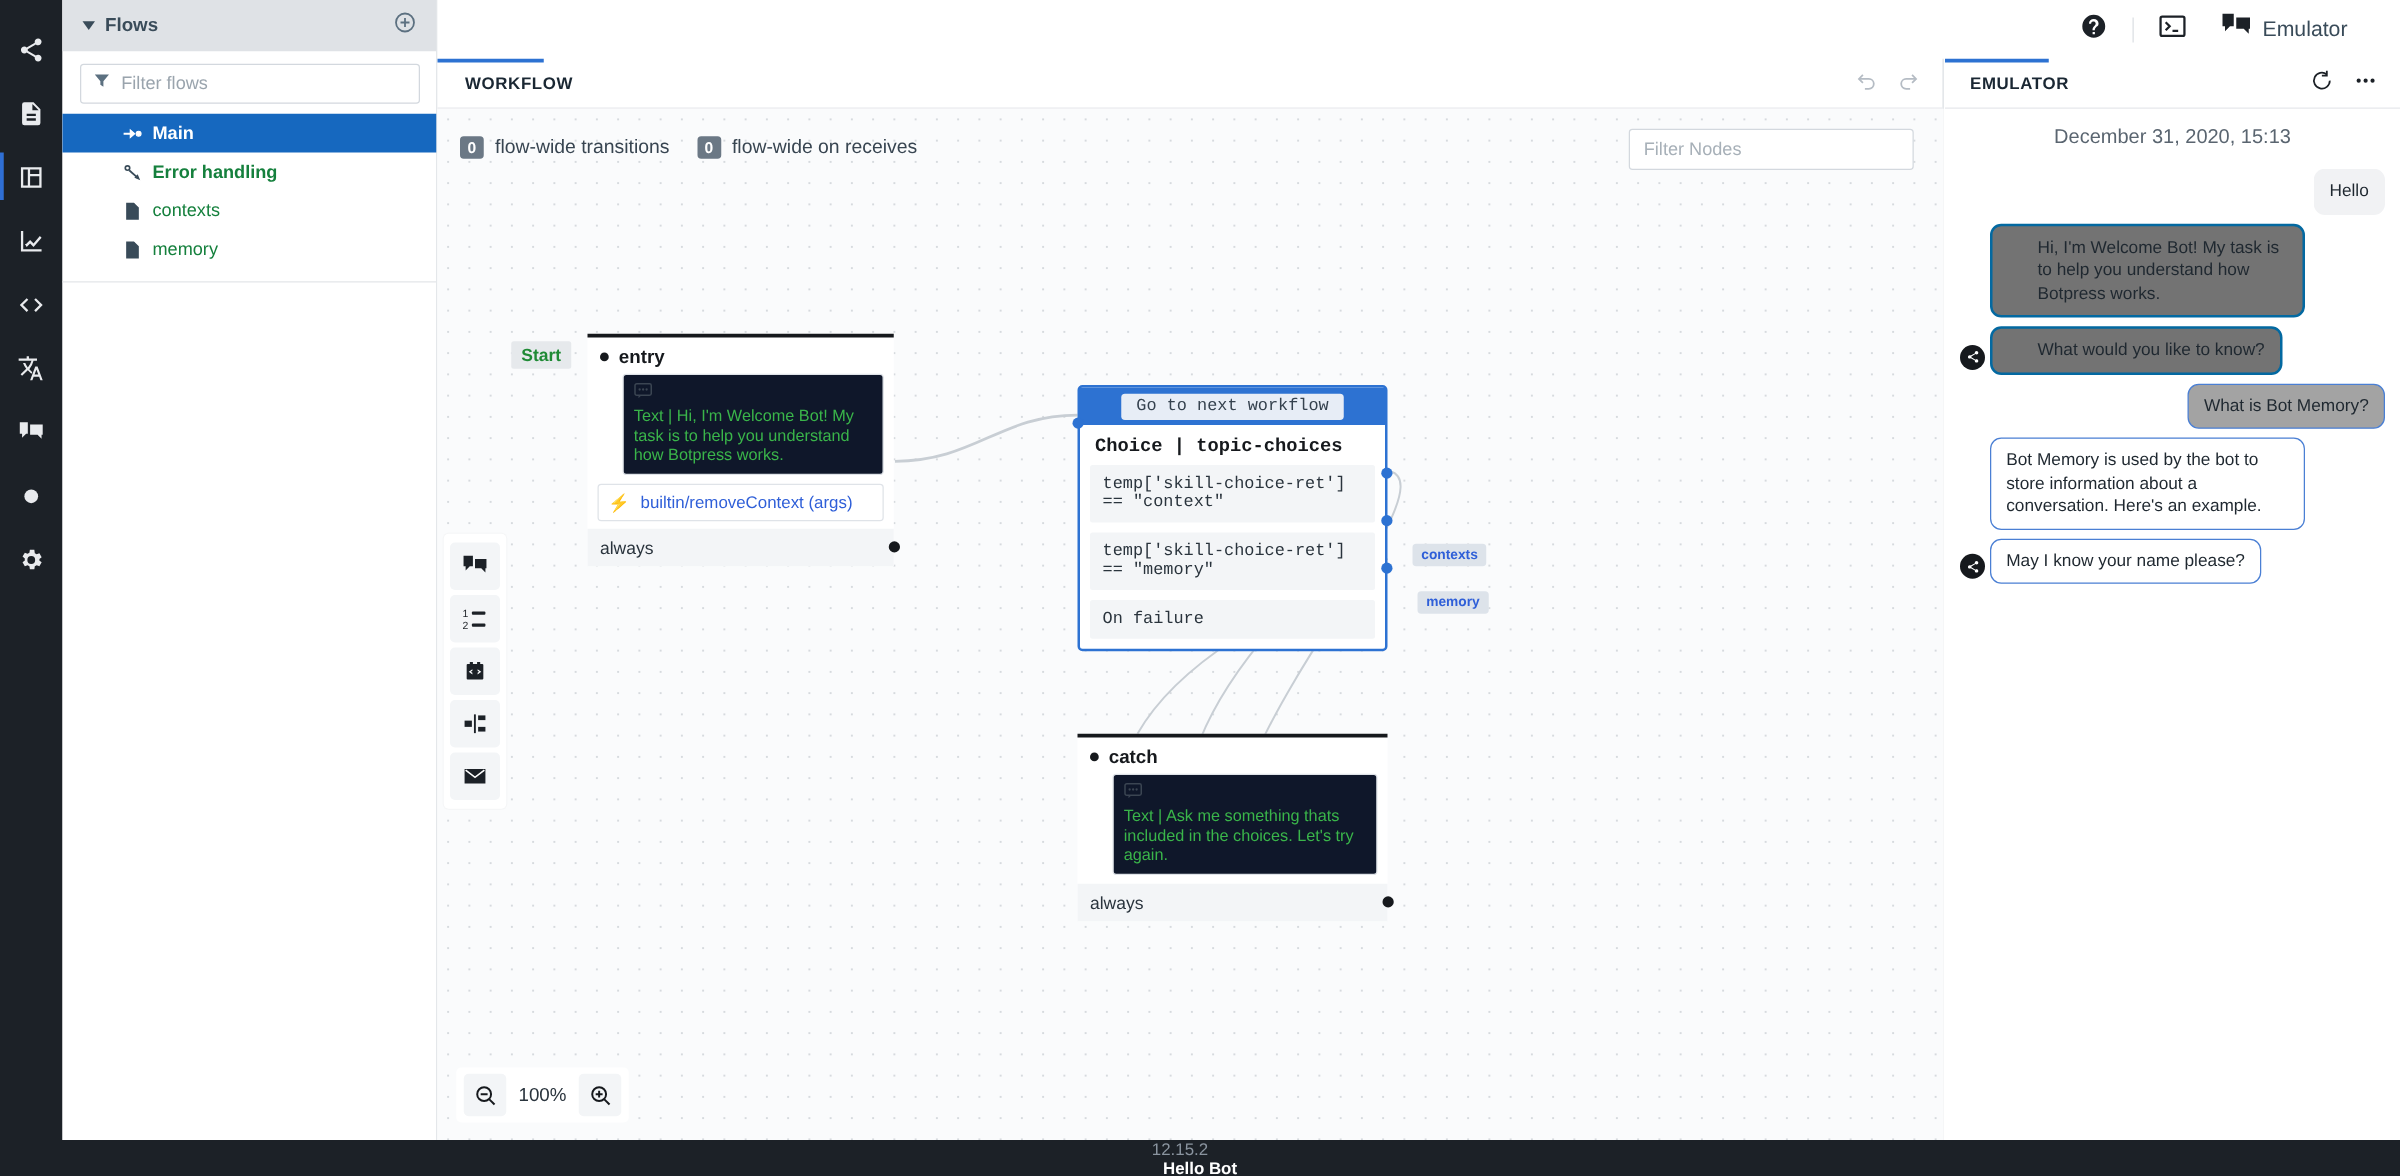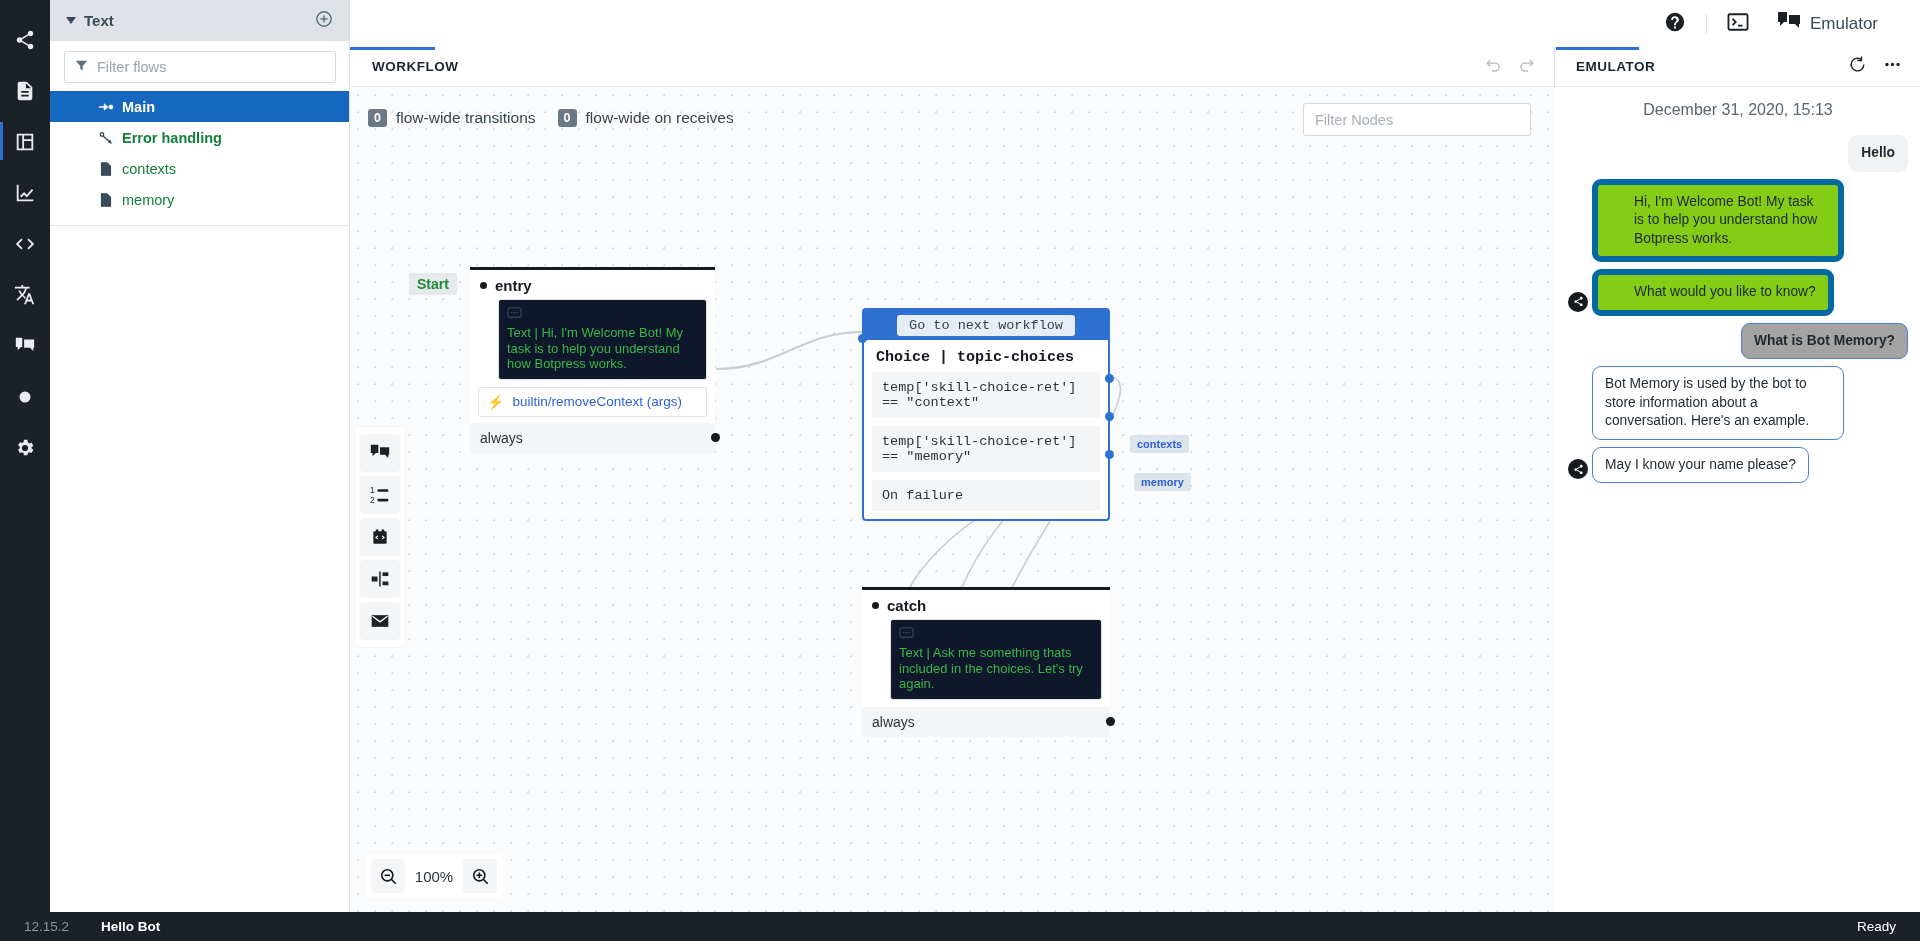--- a/index.html
+++ b/index.html
@@ -240,27 +240,27 @@
     display: flex; align-items: center; padding: 0 20px;
   }
   #em-underline { position: absolute; left: 0; top: 0; width: 83px; height: 3px; background: #2d72d2; }
   #em-title { font-size: 13.5px; font-weight: bold; letter-spacing: .5px; color: #1a2733; }
   #em-head-actions { position: absolute; right: 18px; display: flex; align-items: center; gap: 16px; }
   #em-head-actions svg { width: 19px; height: 19px; cursor: pointer; }
 
   #em-body { position: absolute; top: 40px; left: 0; right: 0; bottom: 85px; padding: 0 12px; overflow: hidden; }
   #em-date { text-align: center; font-size: 16px; color: #5a6570; margin: 14px 0 16px 0; }
   .msg-line { display: flex; align-items: flex-end; margin-bottom: 7px; position: relative; }
-  .msg-line.out { justify-content: flex-end; font-weight: bold; }
+  .msg-line.out { justify-content: flex-end; }
   .msg-line.in { justify-content: flex-start; padding-left: 24px; }
   .bubble {
     max-width: 252px; font-size: 13.8px; line-height: 18.5px;
     padding: 8px 12px; border-radius: 9px;
   }
-  .bubble.bot { background: #84cc16; border: 6px solid #0369a1; color: #1f2830; padding-left: 36px; }
+  .bubble.bot { background: #737373; border: 2px solid #0369a1; color: #1f2830; padding-left: 36px; }
   .bubble.bot-hl { background: #ffffff; border: 1px solid #4a7fd4; color: #1f2830; }
   .bubble.user { background: #f1f2f4; color: #1f2830; border: 1px solid transparent; }
   .bubble.user-hl { background: #a3a3a3; color: #1f2830; border: 1px solid #4a7fd4; }
   .avatar {
     position: absolute; left: 0; bottom: 4px;
     width: 20px; height: 20px; border-radius: 50%; background: #16191d;
     display: flex; align-items: center; justify-content: center;
   }
   .avatar svg { width: 11px; height: 11px; fill: #ffffff; }
 
@@ -276,21 +276,21 @@
     border: none; outline: none; width: 100%; font-size: 14px;
     font-family: "Liberation Sans", sans-serif; color: #2a343d;
   }
   #em-input input::placeholder { color: #8a939c; }
   #send-btn { font-size: 15px; color: #c9ced4; margin-left: 10px; cursor: pointer; }
 
   
   #statusbar {
     position: absolute; left: 0; bottom: 0; width: 1920px; height: 29px;
     background: #1c2127; display: flex; align-items: center;
-    padding: 0 24px; color: #ffffff; font-size: 13.5px;
+    padding: 0 24px; color: #ffffff; font-size: 13.5px; flex-direction: column;
   }
   #sb-version { color: #8a949f; margin-right: 32px; }
   #sb-bot { font-weight: bold; }
   #sb-ready { margin-left: auto; }
 </style>
 </head>
 <body>
 
 <div id="app">
 
@@ -339,21 +339,21 @@
       <svg viewBox="0 0 24 24">
           <path d="M19.1 12.9a7.2 7.2 0 0 0 0-1.8l2-1.6-2-3.4-2.4.9a7.3 7.3 0 0 0-1.6-.9L14.7 3h-3.9l-.4 2.6a7.3 7.3 0 0 0-1.6.9L6.4 5.6l-2 3.4 2 1.6a7.2 7.2 0 0 0 0 1.8l-2 1.6 2 3.4 2.4-.9c.5.4 1 .7 1.6.9l.4 2.6h3.9l.4-2.6c.6-.2 1.1-.5 1.6-.9l2.4.9 2-3.4-2.1-1.6zM12 15.4A3.4 3.4 0 1 1 15.4 12 3.4 3.4 0 0 1 12 15.4z"></path>
         </svg>
     </div>
   </div>
 
   <div id="sidebar">
     <div id="sidebar-head">
       <div class="head-left">
         <div class="caret"></div>
-        <span class="flows-title">Text</span>
+        <span class="flows-title">Flows</span>
       </div>
       <span class="plus-icon">
         <svg viewBox="0 0 20 20">
             <circle cx="10" cy="10" r="8"></circle>
             <line x1="10" y1="6" x2="10" y2="14"></line>
             <line x1="6" y1="10" x2="14" y2="10"></line>
           </svg>
       </span>
     </div>
 

